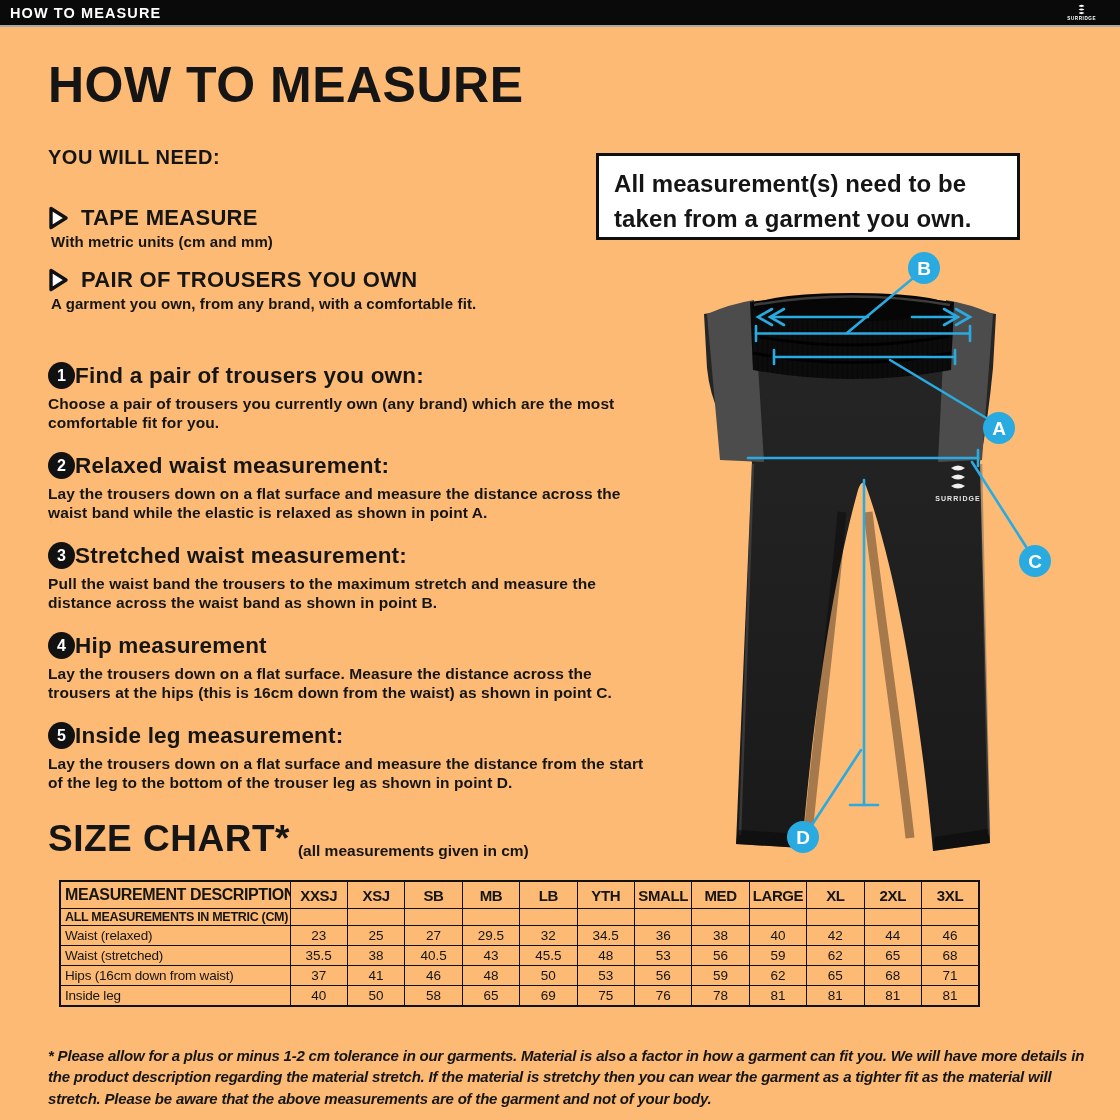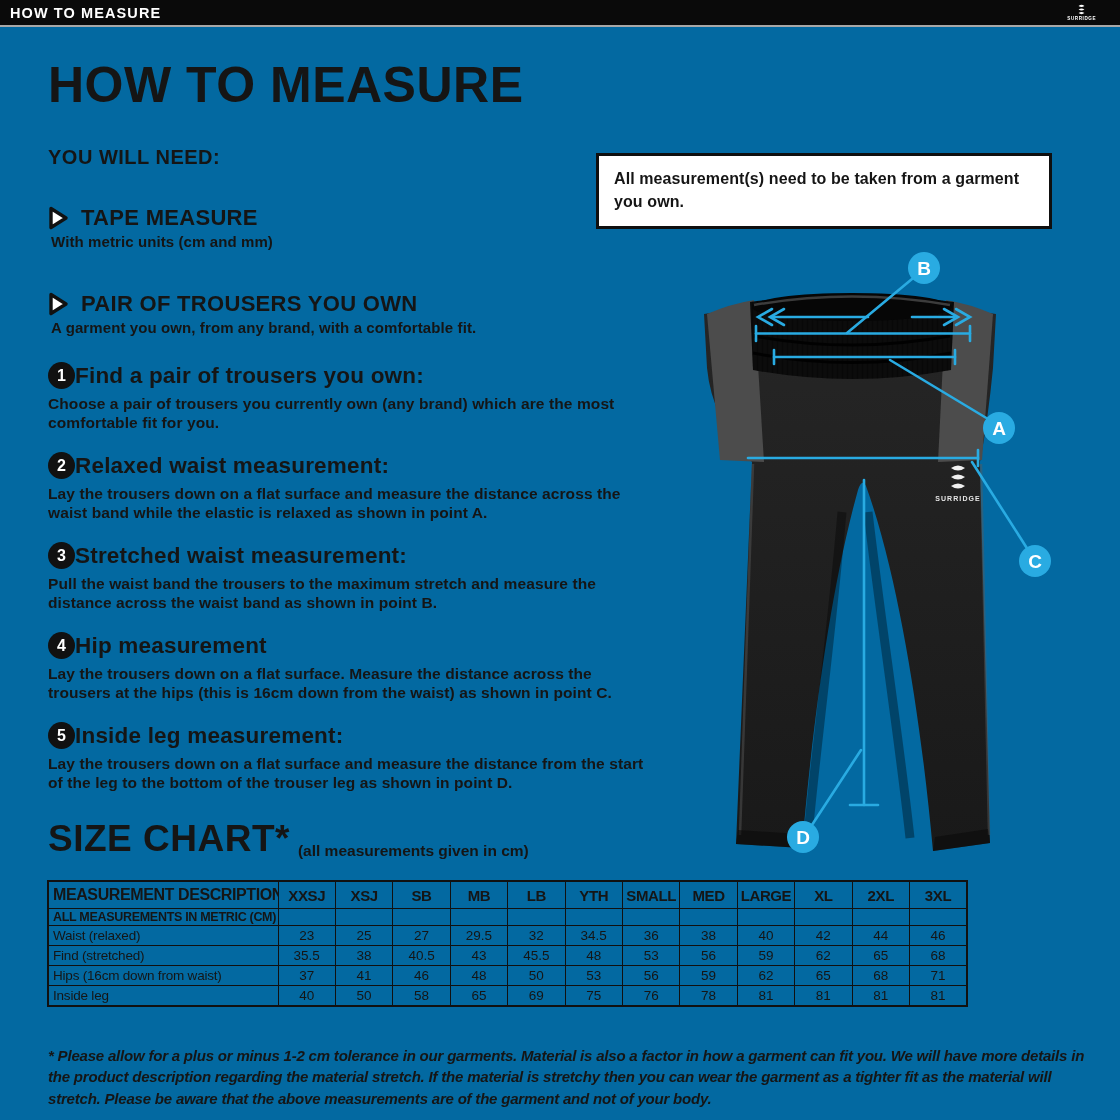--- a/index.html
+++ b/index.html
@@ -1,16 +1,16 @@
 <!DOCTYPE html>
 <html><head>
 <meta charset="utf-8">
 <style>
   html,body{margin:0;padding:0;background:#fff;}
-  .page{position:relative;width:1120px;height:1120px;background:#0369a1;overflow:hidden;
+  .page{position:relative;width:1120px;height:1120px;background:#fdba74;overflow:hidden;
         font-family:"Liberation Sans",sans-serif;color:#151515;}
 
   
   .topbar{position:absolute;left:0;top:0;width:1120px;height:27px;background:#0a0a0a;
           border-bottom:2px solid #a8a8a8;box-sizing:border-box;
           display:flex;align-items:center;justify-content:space-between;padding:0 10px;}
   .topbar-title{color:#fff;font-weight:bold;font-size:14.5px;letter-spacing:1.1px;}
   .brand{display:flex;flex-direction:column;align-items:center;line-height:1;margin-right:14px;}
   .brand svg{width:15px;height:13px;display:block;}
   .brand-name{color:#fff;font-size:4.6px;font-weight:bold;letter-spacing:.55px;margin-top:1px;}
@@ -25,31 +25,31 @@
   .need-sub{margin:2px 0 0 3px;font-size:15px;font-weight:bold;letter-spacing:.1px;}
 
   .step{position:absolute;left:48px;width:604px;}
   .step-head{display:flex;align-items:center;}
   .step-num{width:27px;height:27px;border-radius:50%;background:#111;color:#fff;
             font-size:16px;font-weight:bold;text-align:center;line-height:27px;flex:0 0 27px;}
   .step-title{font-size:22.5px;font-weight:bold;letter-spacing:.2px;}
   .step-body{margin:6px 0 0;font-size:15.5px;font-weight:bold;line-height:1.22;
              letter-spacing:.1px;}
 
-  .note{position:absolute;left:596px;top:153px;width:456px;box-sizing:border-box;
-        border:3px solid #0f0f0f;padding:11px 15px 13px;font-size:16px;font-weight:bold;
+  .note{position:absolute;left:596px;top:153px;width:424px;box-sizing:border-box;
+        border:3px solid #0f0f0f;padding:11px 15px 0;font-size:24px;font-weight:bold;
         line-height:1.45;letter-spacing:.1px;background:#fff;}
 
   .diagram{position:absolute;left:690px;top:250px;width:400px;height:625px;}
 
   .sc-head{position:absolute;left:48px;top:818px;display:flex;align-items:flex-end;}
   .sc-title{font-size:37px;font-weight:bold;letter-spacing:.5px;}
   .sc-sub{font-size:15.5px;font-weight:bold;margin-left:8px;}
 
-  .chart{position:absolute;left:47px;top:880px;}
+  .chart{position:absolute;left:59px;top:880px;}
   table{border-collapse:collapse;table-layout:fixed;width:921px;border:2px solid #111;}
   th,td{border:1.5px solid #111;padding:0;overflow:hidden;white-space:nowrap;}
   .hdr th{height:26px;font-size:15px;font-weight:bold;letter-spacing:-.4px;text-align:center;}
   .desc-cell{text-align:left !important;padding-left:4px !important;}
   .hdr th.desc-cell{font-size:16px;}
   .metric td{height:16px;font-size:12.5px;font-weight:bold;letter-spacing:-.3px;margin-top:11px;}
   .datarow td{height:19px;font-size:13.5px;text-align:center;font-weight:normal;}
   .datarow td.desc-cell{letter-spacing:-.2px;}
 
   .footnote{position:absolute;left:48px;top:1030px;width:1050px;font-size:15px;
@@ -81,21 +81,21 @@
   <div class="need" style="top:205px;">
     <div class="need-head">
       <svg viewBox="0 0 21 24">
         <path d="M3 2.5 L18 12 L3 21.5 Z" fill="#ffffff" stroke="#111" stroke-width="3.4" stroke-linejoin="round"></path>
       </svg>
       <span class="need-title">TAPE MEASURE</span>
     </div>
     <p class="need-sub">With metric units (cm and mm)</p>
   </div>
 
-  <div class="need" style="top:291px;">
+  <div class="need" style="top:267px;">
     <div class="need-head">
       <svg viewBox="0 0 21 24">
         <path d="M3 2.5 L18 12 L3 21.5 Z" fill="#ffffff" stroke="#111" stroke-width="3.4" stroke-linejoin="round"></path>
       </svg>
       <span class="need-title">PAIR OF TROUSERS YOU OWN</span>
     </div>
     <p class="need-sub">A garment you own, from any brand, with a comfortable fit.</p>
   </div>
 
   <div class="note">All measurement(s) need to be taken from a garment you own.</div>
@@ -284,21 +284,21 @@
         <td>32</td>
         <td>34.5</td>
         <td>36</td>
         <td>38</td>
         <td>40</td>
         <td>42</td>
         <td>44</td>
         <td>46</td>
       </tr>
       <tr class="datarow">
-        <td class="desc-cell">Find (stretched)</td>
+        <td class="desc-cell">Waist (stretched)</td>
         <td>35.5</td>
         <td>38</td>
         <td>40.5</td>
         <td>43</td>
         <td>45.5</td>
         <td>48</td>
         <td>53</td>
         <td>56</td>
         <td>59</td>
         <td>62</td>

